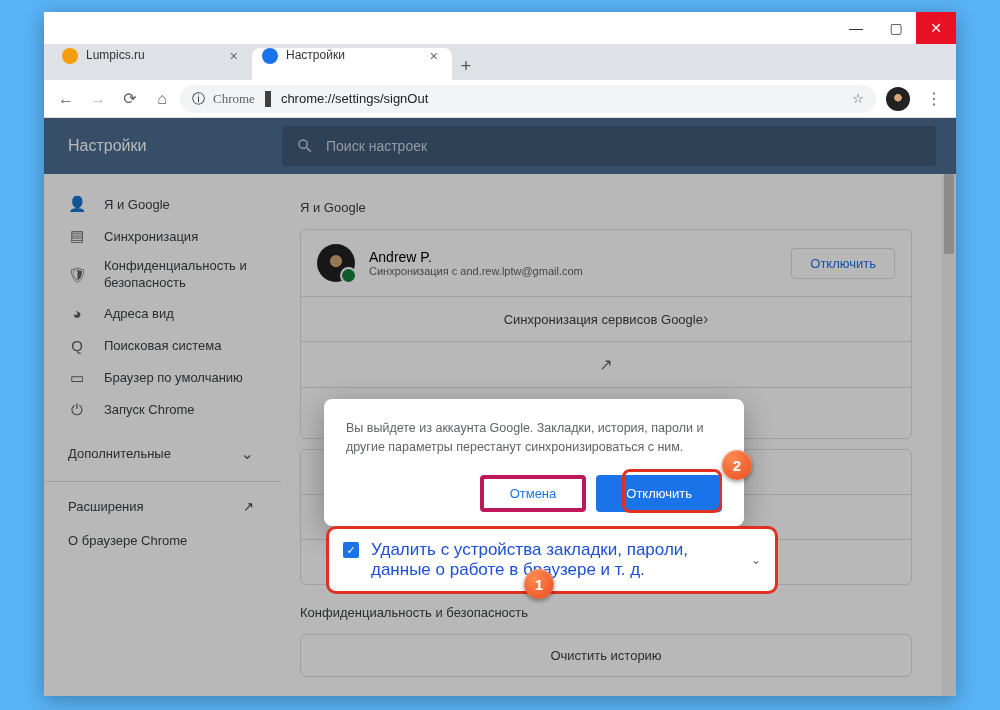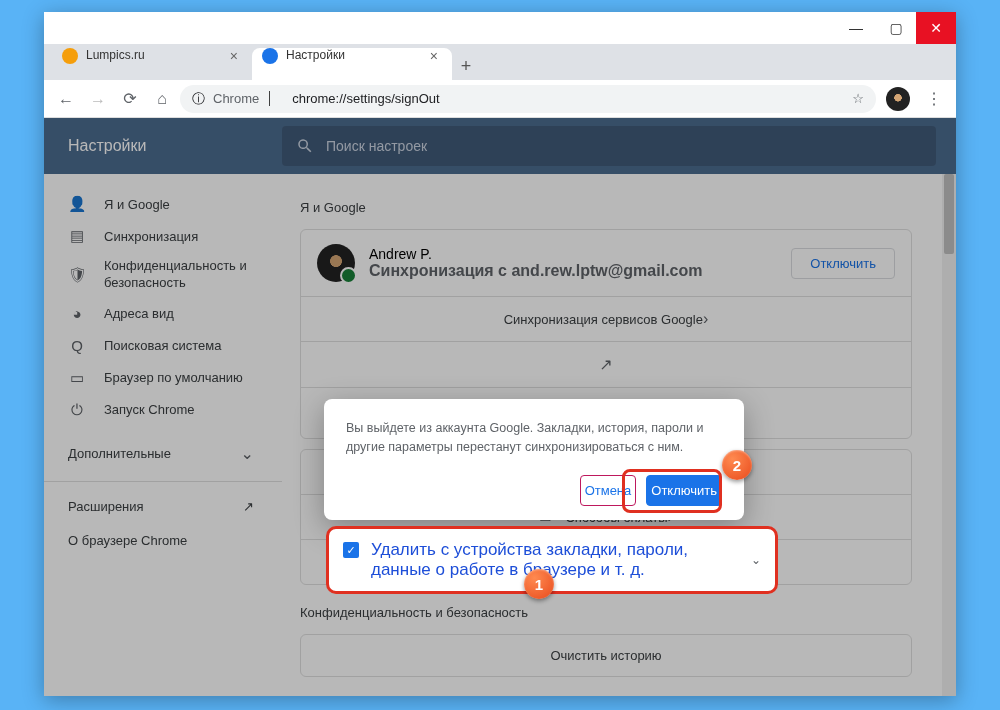--- a/index.html
+++ b/index.html
@@ -11,21 +11,21 @@
 .tabs { height:36px; background:#dee1e6; display:flex; align-items:flex-end; padding-left:8px; }
 .tab { height:32px; background:#dee1e6; border-radius:8px 8px 0 0; display:flex; align-items:flex-start; padding:0 10px; font-size:12px; color:#333; min-width:200px; position:relative; }
 .tab.active { background:#fff; }
 .tabicon { width:16px; height:16px; margin-right:8px; border-radius:50%; }
 .tabx { margin-left:auto; font-size:14px; color:#666; padding:0 4px; }
 .newtab { width:28px; height:28px; display:flex; align-items:center; justify-content:center; font-size:18px; color:#555; }
 .addr { height:38px; background:#fff; border-bottom:1px solid #ddd; display:flex; align-items:center; padding:0 8px; gap:4px; }
 .navbtn { width:28px; height:28px; display:flex; align-items:center; justify-content:center; color:#5f6368; border-radius:50%; font-size:16px; }
 .navbtn.dis { color:#bbb; }
 .urlbar { flex:1; height:28px; background:#f1f3f4; border-radius:14px; display:flex; align-items:center; padding:0 12px; font-size:13px; color:#202124; }
-.urlsec { color:#5f6368; border-right:1px solid #404040; padding-right:10px; margin-right:22px; }
+.urlsec { color:#5f6368; border-right:6px solid #404040; padding-right:10px; margin-right:10px;font-family:Liberation Serif, serif; }
 .avatar { width:24px; height:24px; border-radius:50%; background:#222 radial-gradient(circle at 50% 45%, #d4a574 20%, #222 22%); margin:0 6px; }
 .viewport { flex:1; position:relative; background:#fff; overflow:hidden; }
 .overlay { position:absolute; inset:0; background:rgba(0,0,0,.28); }
 .header { height:56px; background:#4c6c8f; display:flex; align-items:center; }
 .htitle { width:238px; padding-left:24px; color:#fff; font-size:16px; }
 .searchwrap { flex:1; margin-right:20px; height:40px; background:rgba(0,0,0,.15); border-radius:4px; display:flex; align-items:center; padding:0 14px; gap:12px; }
 .searchwrap svg { width:18px; height:18px; fill:#ccd4e2; }
 .searchwrap input { background:transparent; border:none; color:#ccd4e2; font-size:14px; flex:1; outline:none; }
 .searchwrap input::placeholder { color:#ccd4e2; }
 .cols { display:flex; height:calc(100% - 56px); }
@@ -35,30 +35,30 @@
 .advhdr { display:flex; align-items:center; justify-content:space-between; padding:10px 28px 10px 24px; margin-top:8px; font-size:13px; }
 .hr { border-top:1px solid #e0e0e0; margin:8px 0; }
 .botlink { display:flex; align-items:center; justify-content:space-between; height:34px; padding:0 28px 0 24px; font-size:13px; }
 .main { flex:1; padding:18px 44px 0 18px; overflow:hidden; }
 .sect { font-size:13px; color:#3c4043; margin:8px 0 14px; }
 .card { border:1px solid #e0e0e0; border-radius:6px; background:#fff; }
 .prow { display:flex; align-items:center; padding:14px 16px; border-bottom:1px solid #e0e0e0; }
 .pav { width:38px; height:38px; border-radius:50%; background:#222 radial-gradient(circle at 50% 45%, #d4a574 20%, #222 22%); position:relative; margin-right:14px; }
 .pav::after { content:''; position:absolute; right:-2px; bottom:-2px; width:13px; height:13px; border:2px solid #fff; border-radius:50%; background:#188038; }
 .pname { font-size:14px; }
-.psync { font-size:16px; color:#5f6368;font-weight:bold; }
+.psync { font-size:11px; color:#5f6368; }
 .discbtn { margin-left:auto; padding:7px 18px; border:1px solid #dadce0; border-radius:4px; color:#1a73e8; font-size:13px; background:#fff; }
 .lrow { display:flex; align-items:center; justify-content:center; padding:13px 16px; border-bottom:1px solid #e0e0e0; font-size:13px; color:#3c4043; }
 .lrow:last-child { border-bottom:none; }
 .caret { color:#5f6368; font-size:16px; }
 .dialog { position:absolute; left:280px; top:281px; width:420px; background:#fff; border-radius:8px; box-shadow:0 8px 30px rgba(0,0,0,.3); padding:20px 22px 14px; z-index:10; }
 .dtitle { font-size:15px; color:#202124; margin-bottom:12px; }
 .dtext { font-size:12.5px; color:#5f6368; line-height:1.5; margin-bottom:18px; }
 .dbtns { display:flex; justify-content:flex-end; gap:10px; }
-.btn { padding:7px 4px; border-radius:4px; font-size:13px; border:1px solid #be185d; background:#fff; color:#1a73e8; cursor:pointer; }
+.btn { padding:7px 26px; border-radius:4px; font-size:13px; border:4px solid #be185d; background:#fff; color:#1a73e8; cursor:pointer; }
 .btn.primary { background:#1a73e8; color:#fff; border-color:#1a73e8; }
 .hl-primary { position:absolute; border:3px solid #e03020; border-radius:8px; left:578px; top:351px; width:100px; height:44px; z-index:11; pointer-events:none; }
 .checkrow { position:absolute; left:282px; top:408px; width:452px; padding:11px 14px; display:flex; align-items:flex-start; gap:12px; z-index:10; background:#fff; border:3px solid #e03020; border-radius:10px; }
 .cb { width:16px; height:16px; background:#1a73e8; border-radius:2px; display:flex; align-items:center; justify-content:center; color:#fff; font-size:11px; flex-shrink:0; margin-top:2px; }
 .cblabel { font-size:17px; color:#1d4ed8; flex:1; }
 .down { color:#5f6368; font-size:12px; align-self:center; }
 .badge { position:absolute; width:30px; height:30px; border-radius:50%; background:radial-gradient(circle at 35% 30%, #ff8a50, #e84a1c); color:#fff; font-weight:bold; display:flex; align-items:center; justify-content:center; font-size:15px; box-shadow:0 2px 4px rgba(0,0,0,.4), inset 0 1px 2px rgba(255,255,255,.4); z-index:12; }
 .b1 { left:480px; top:451px; }
 .b2 { left:678px; top:332px; }
 .scrollg { position:absolute; right:0; top:56px; width:14px; height:calc(100% - 56px); background:#f1f1f1; }

